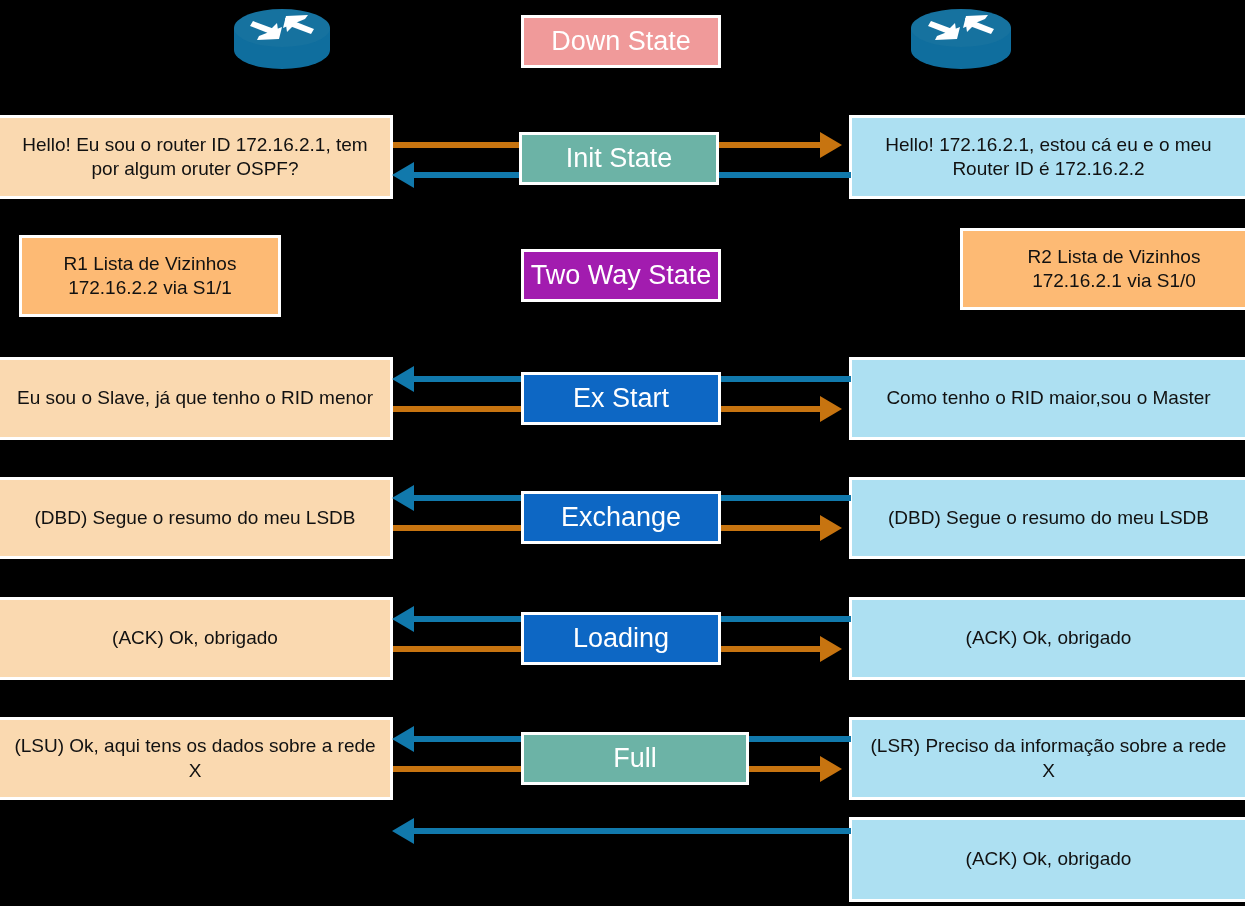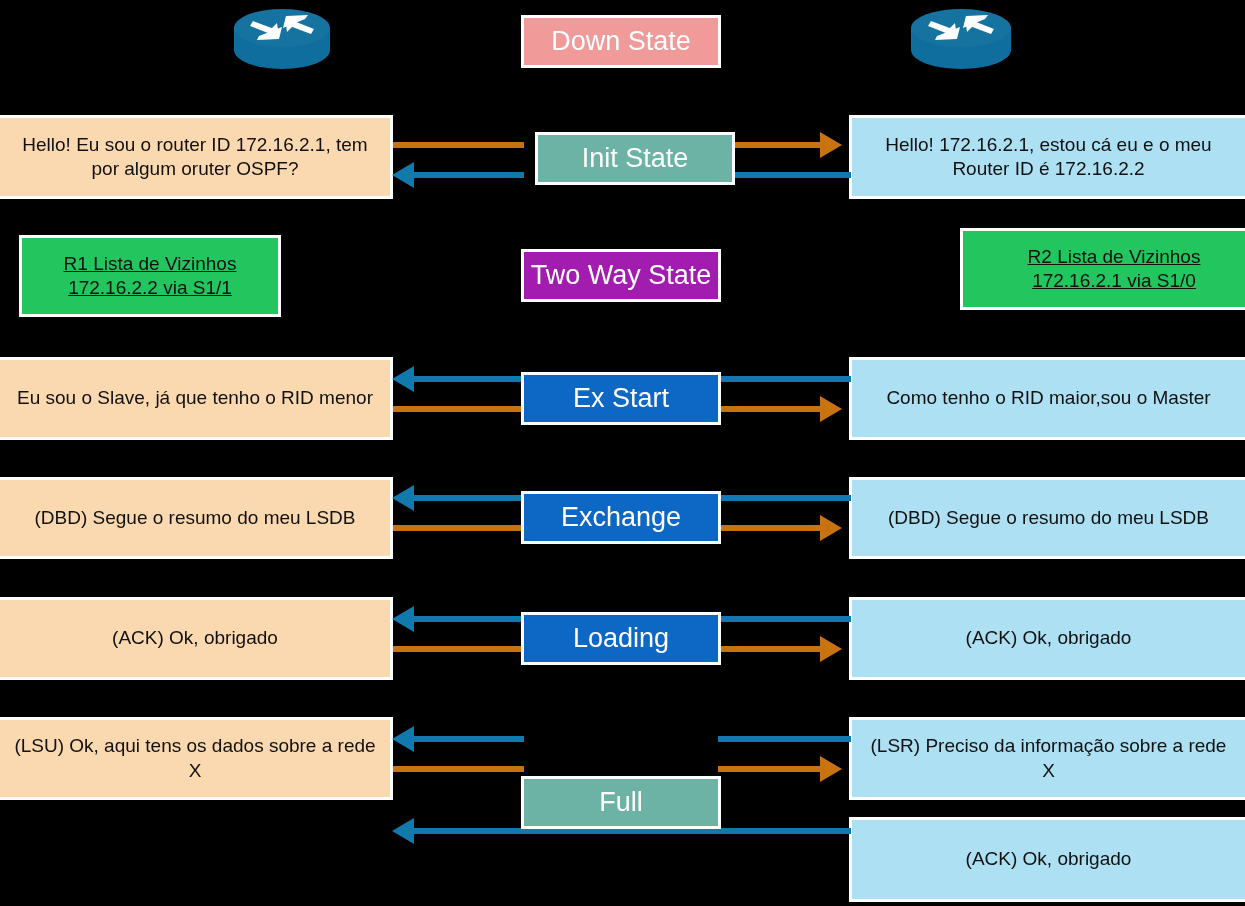--- a/index.html
+++ b/index.html
@@ -18,21 +18,21 @@
     text-align: center;
     border: 3px solid #ffffff;
     color: #111111;
     font-size: 19px;
     line-height: 1.28;
     padding: 4px 10px;
     white-space: pre-line;
   }
   .box.peach { background: #fad9b0; }
   .box.sky   { background: #ade0f2; }
-  .box.grey  { background: #22c55e; text-decoration: underline; }
+  .box.grey  { background: #fdba74; }
 
   .state {
     position: absolute;
     display: flex; align-items: center; justify-content: center;
     border: 3px solid #ffffff;
     color: #ffffff;
     font-size: 27px;
     font-weight: 400;
     text-align: center;
     z-index: 5;
@@ -94,31 +94,31 @@
         <polygon points="86,28 62,19 66,14 89,23"></polygon>
         <polygon points="62,26 60,12 72,16"></polygon>
         <polygon points="32,30 55,21 52,33 30,34"></polygon>
         <polygon points="80,13 58,22 61,10 83,9"></polygon>
       </g>
     </svg>
   </div>
 
   <div class="state salmon" style="left:521px; top:15px; width:200px; height:53px;">Down State</div>
 
-  <div class="state teal" style="left:535px; top:132px; width:200px; height:53px;">Init State</div>
+  <div class="state teal" style="left:519px; top:132px; width:200px; height:53px;">Init State</div>
 
   <div class="state red" style="left:521px; top:249px; width:200px; height:53px;">Two Way State</div>
 
   <div class="state blue" style="left:521px; top:372px; width:200px; height:53px;">Ex Start</div>
 
   <div class="state blue" style="left:521px; top:491px; width:200px; height:53px;">Exchange</div>
 
   <div class="state blue" style="left:521px; top:612px; width:200px; height:53px;">Loading</div>
 
-  <div class="state teal" style="left:521px; top:732px; width:200px; height:53px;margin-top:44px;">Full</div>
+  <div class="state teal" style="left:521px; top:732px; width:228px; height:53px;">Full</div>
 
   <div class="box peach" style="left:-3px; top:115px; width:396px; height:84px;">Hello! Eu sou o router ID 172.16.2.1, tem por algum oruter OSPF?</div>
 
   <div class="box grey" style="left:19px; top:235px; width:262px; height:82px;">R1 Lista de Vizinhos
 172.16.2.2 via S1/1</div>
 
   <div class="box peach" style="left:-3px; top:357px; width:396px; height:83px;">Eu sou o Slave, já que tenho o RID menor</div>
 
   <div class="box peach" style="left:-3px; top:477px; width:396px; height:82px;">(DBD) Segue o resumo do meu LSDB</div>
 

